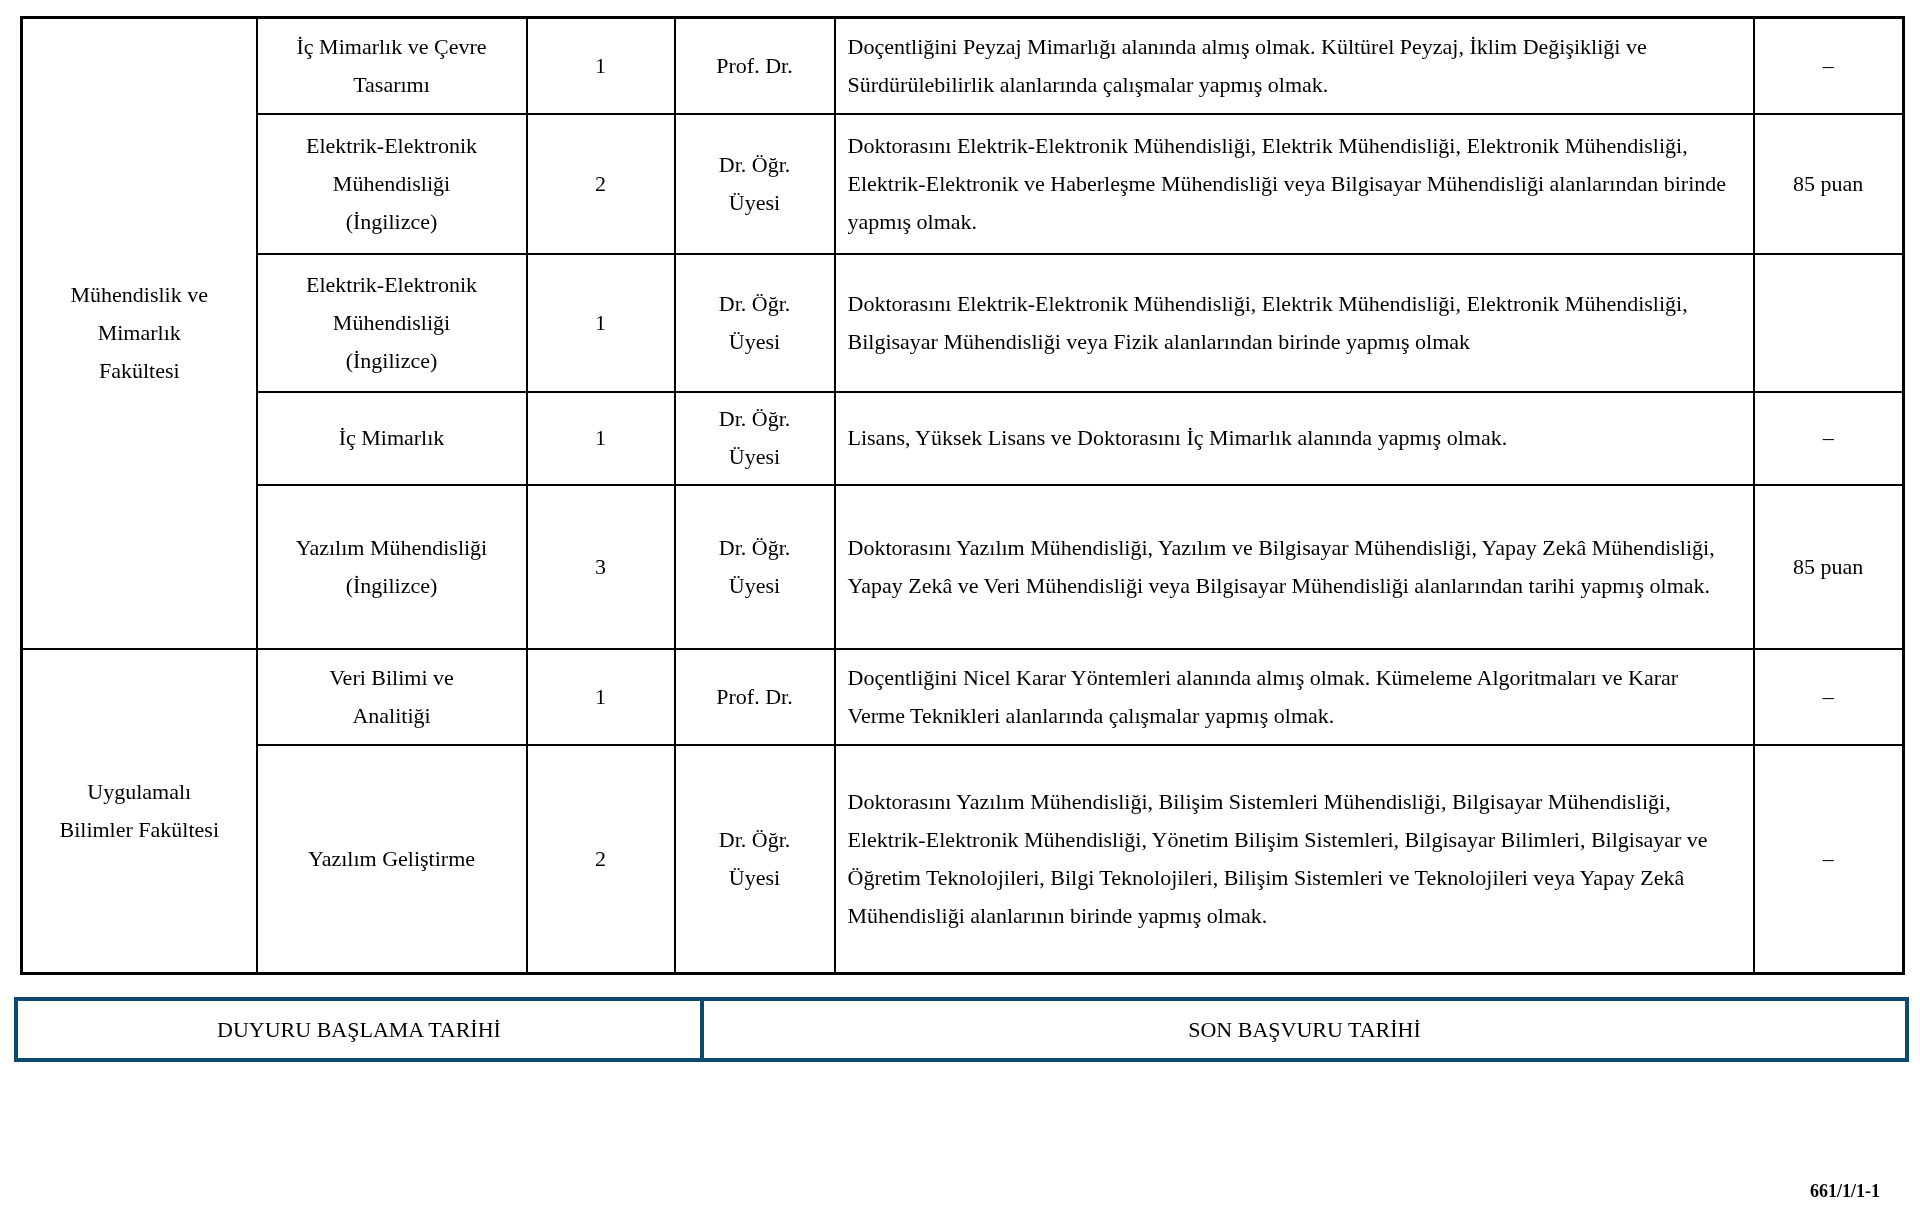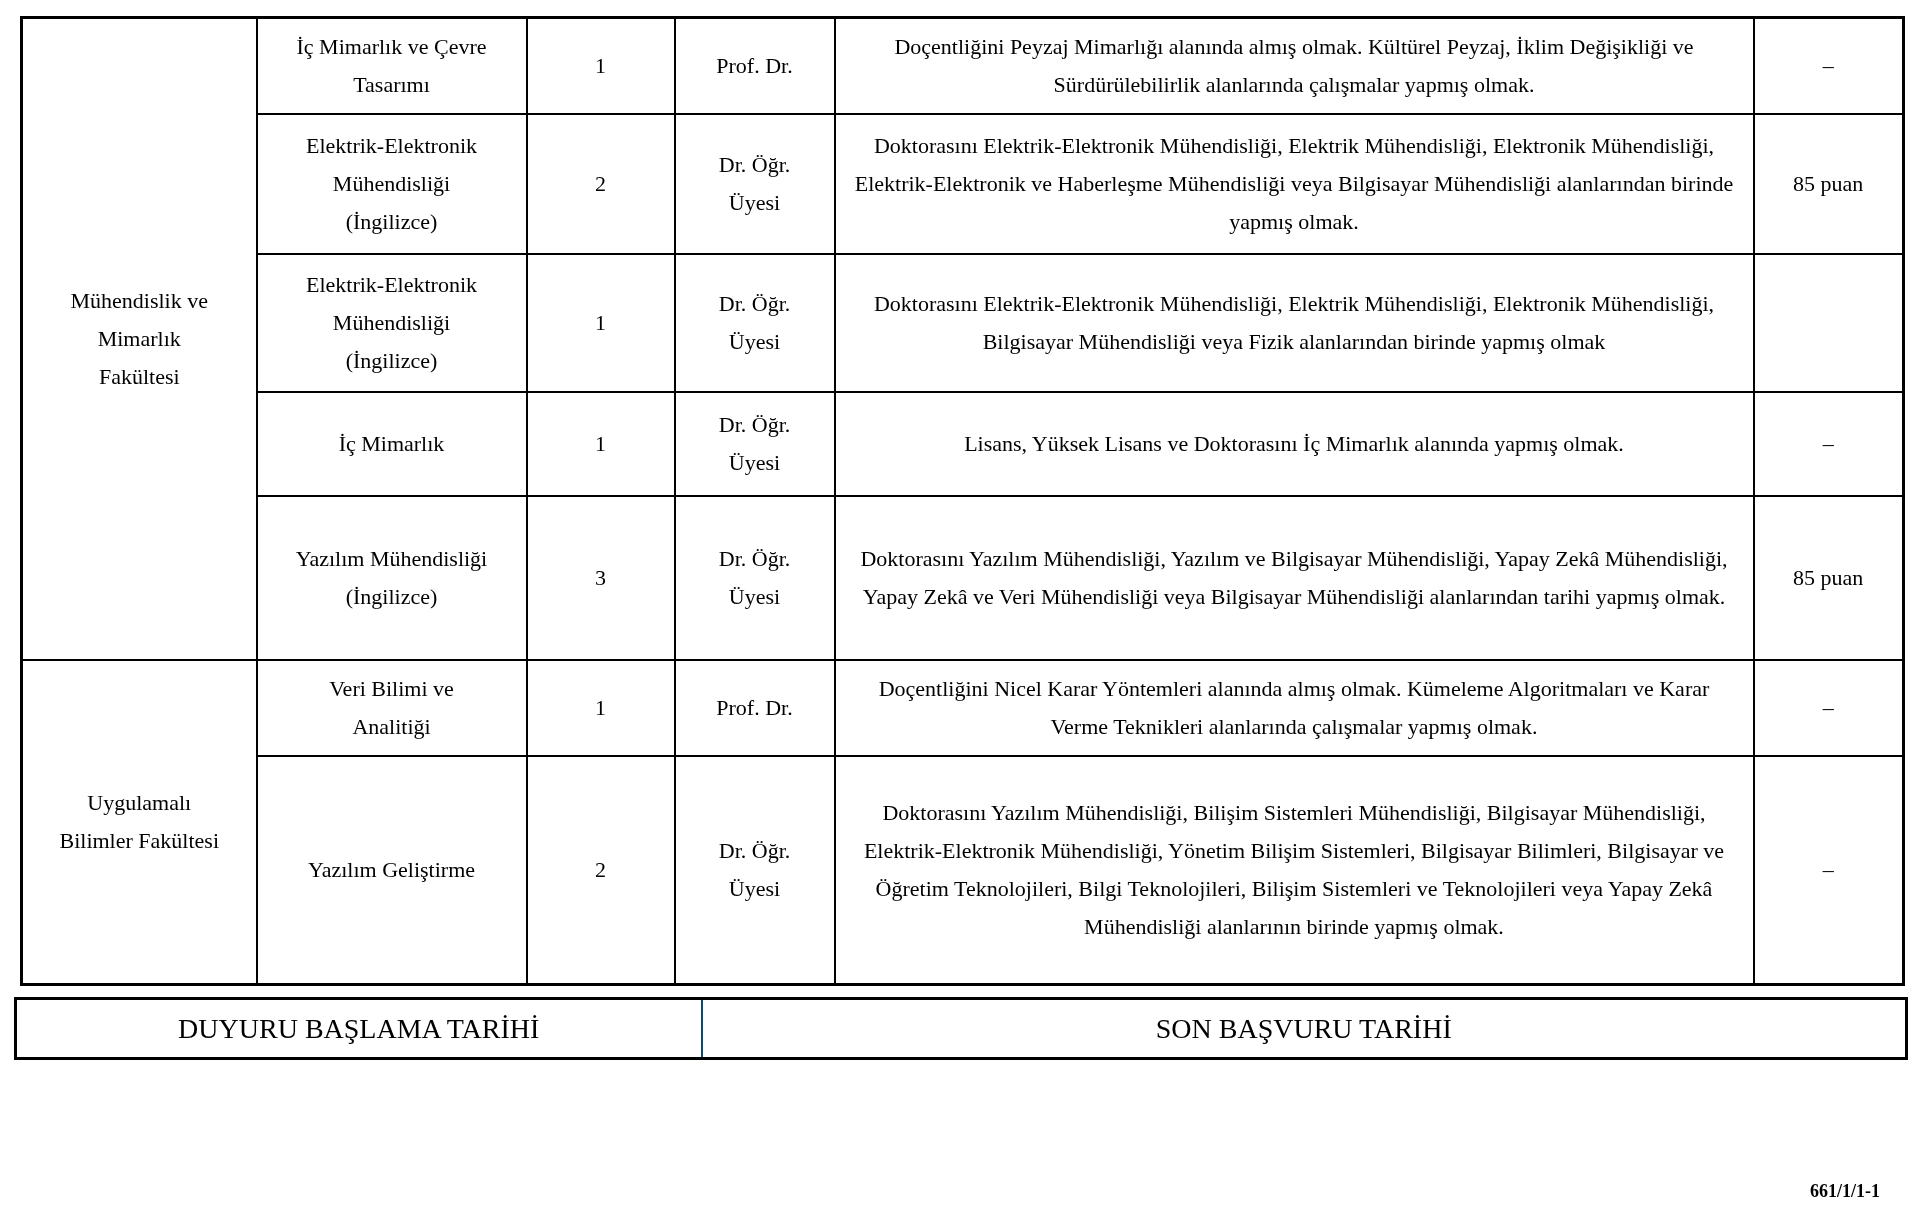--- a/index.html
+++ b/index.html
@@ -29,34 +29,34 @@
   .positions-table td {
     border: 2px solid #000;
     vertical-align: middle;
     font-size: 22px;
     line-height: 38px;
     text-align: center;
     padding: 2px 6px;
     overflow: hidden;
   }
   .positions-table td.desc {
-    text-align: center;
+    text-align: left;
     padding: 4px 12px;
   }
   .dates-table {
     position: absolute;
     left: 14px;
     top: 997px;
     width: 1891px;
     border: 3px solid #000;
   }
   .dates-table td {
-    border: 2px solid #0c4a6e;
+    border: 4px solid #0c4a6e;
     vertical-align: middle;
-    font-size: 28px;
+    font-size: 22px;
     text-align: center;
     padding: 8px 10px;
     overflow: hidden;
   }
   .dates-table .hdr-row td { height: 41px; line-height: 28px; }
   .dates-table .val-row td { height: 89px; line-height: 40px; }
   .footer-ref {
     position: absolute;
     top: 1176px;
     right: 40px;
@@ -117,21 +117,21 @@
         <span class="cell-line">(İngilizce)</span>
       </td>
       <td>1</td>
       <td>
         <span class="cell-line">Dr. Öğr.</span>
         <span class="cell-line">Üyesi</span>
       </td>
       <td class="desc">Doktorasını Elektrik-Elektronik Mühendisliği, Elektrik Mühendisliği, Elektronik Mühendisliği, Bilgisayar Mühendisliği veya Fizik alanlarından birinde yapmış olmak</td>
       <td></td>
     </tr>
-    <tr style="height:104px">
+    <tr style="height:93px">
       <td>
         <span class="cell-line">İç Mimarlık</span>
       </td>
       <td>1</td>
       <td>
         <span class="cell-line">Dr. Öğr.</span>
         <span class="cell-line">Üyesi</span>
       </td>
       <td class="desc">Lisans, Yüksek Lisans ve Doktorasını İç Mimarlık alanında yapmış olmak.</td>
       <td>–</td>

